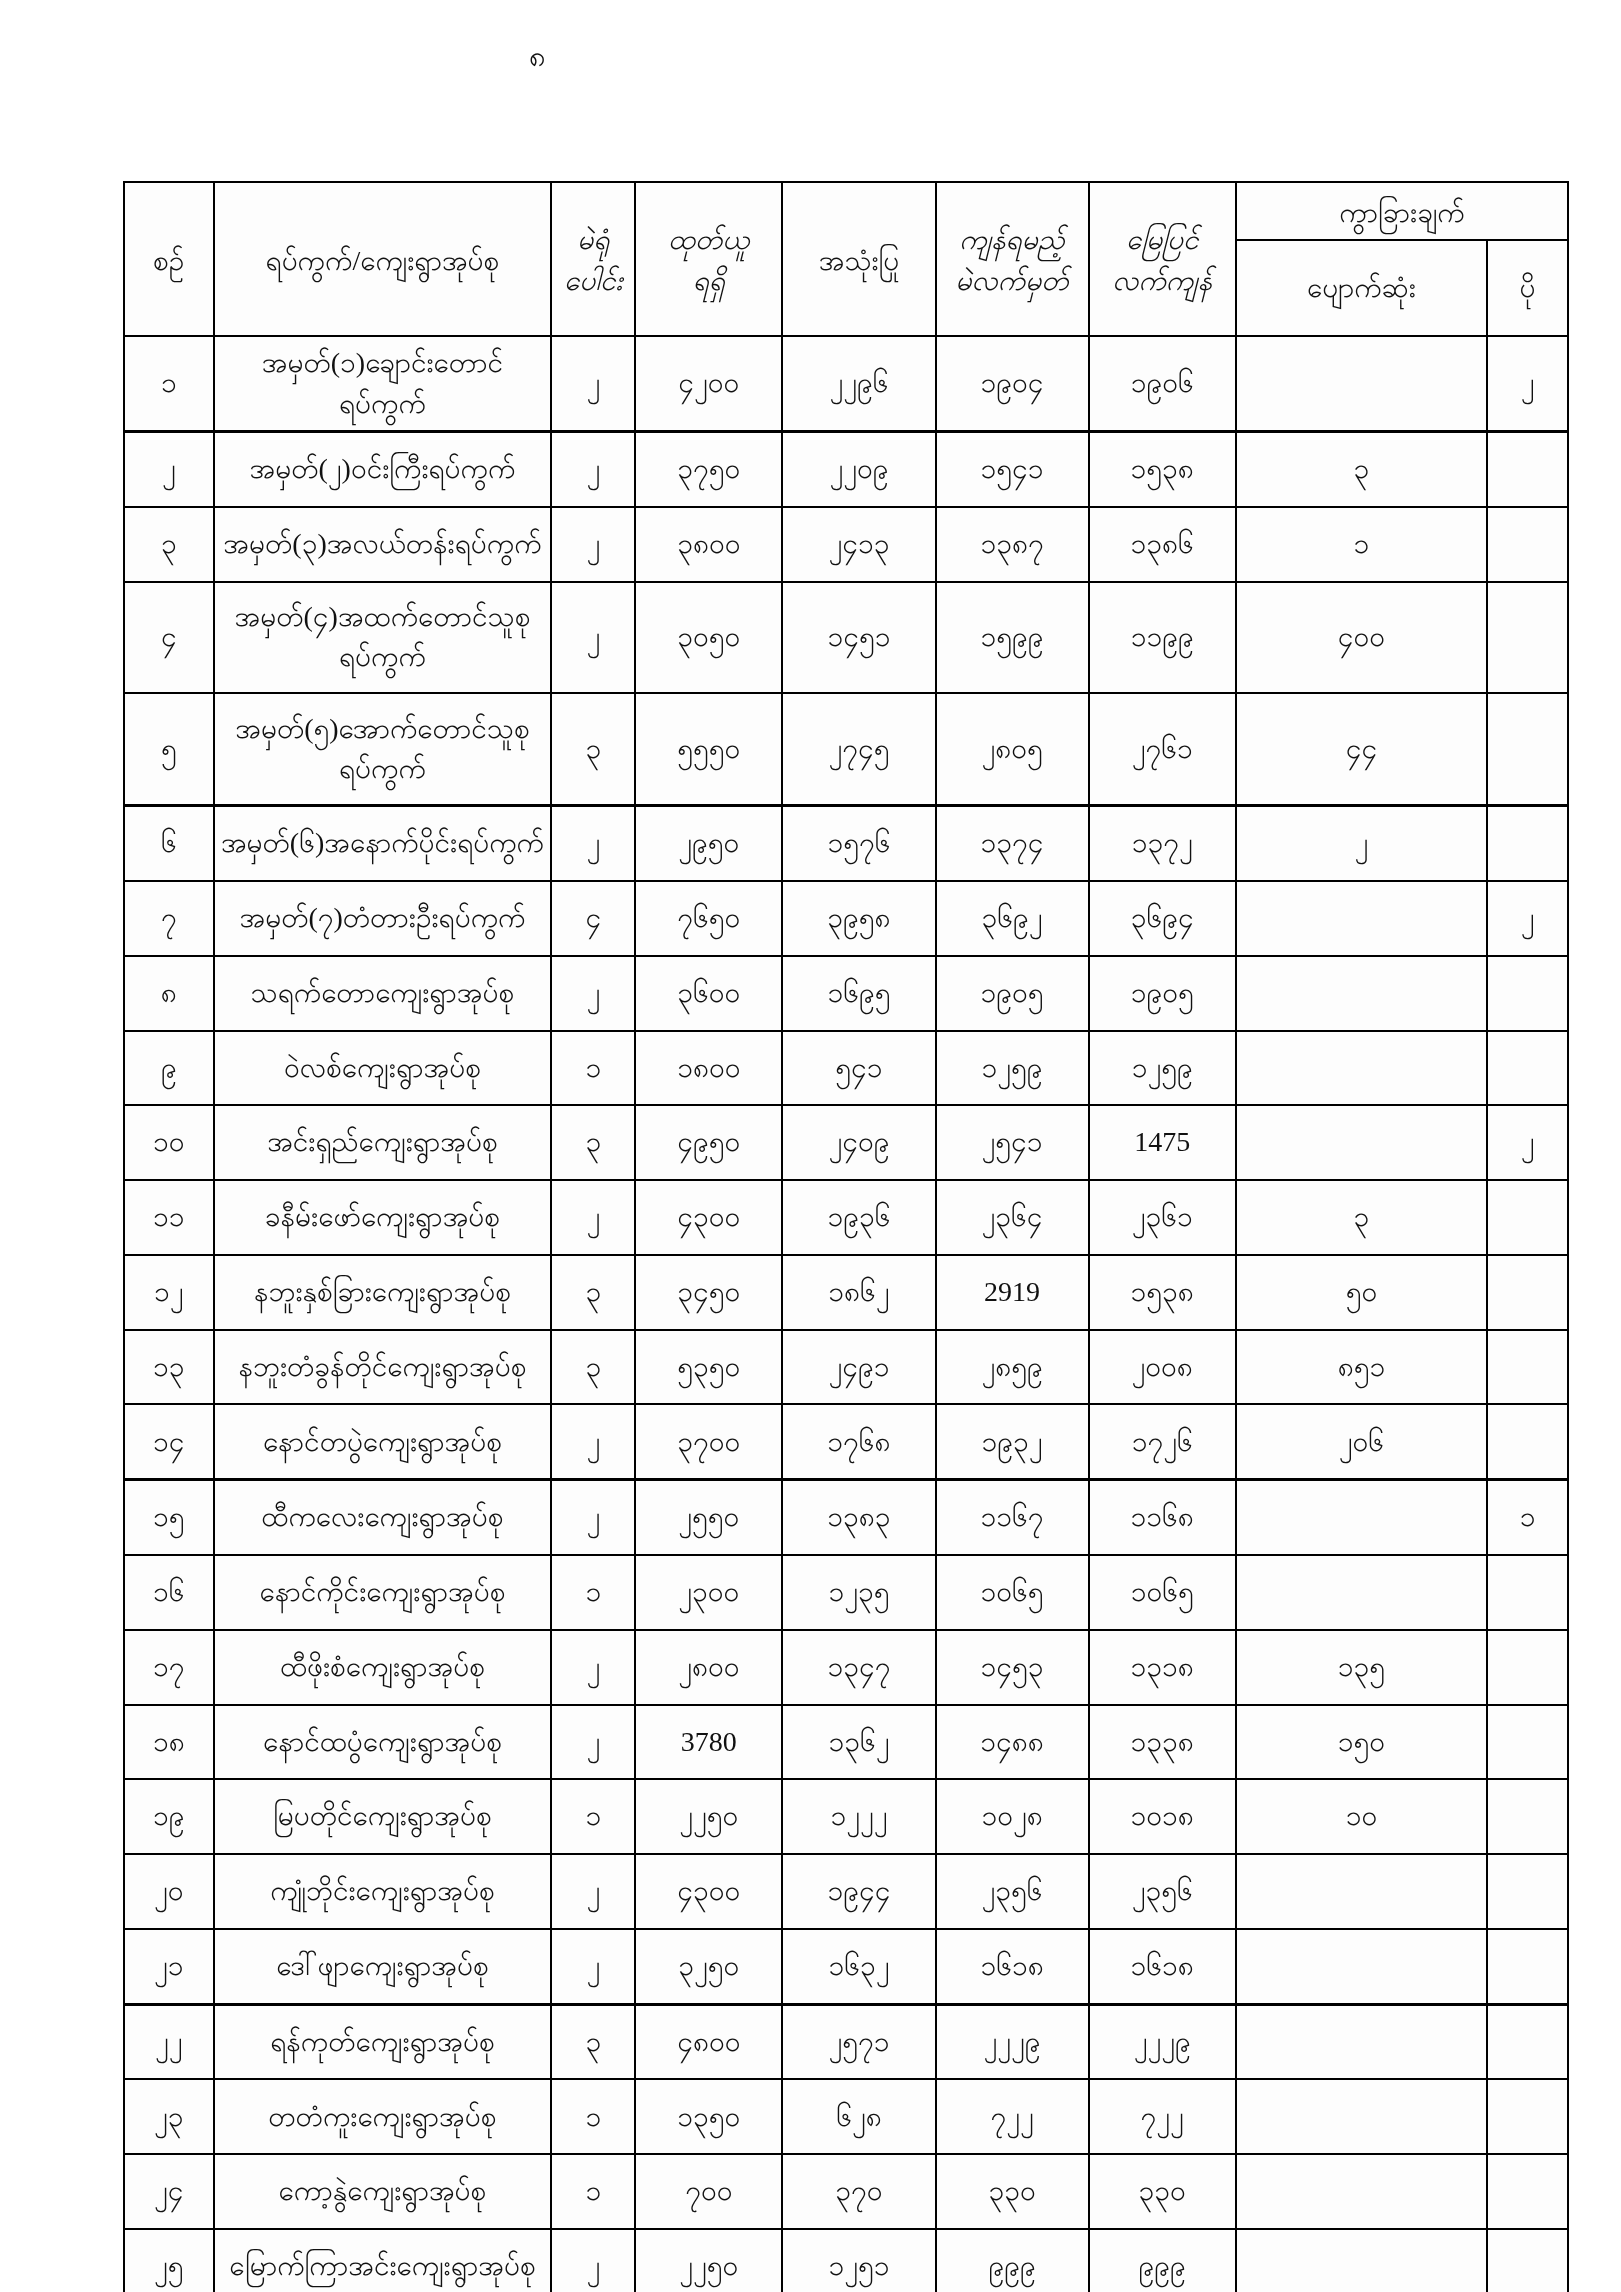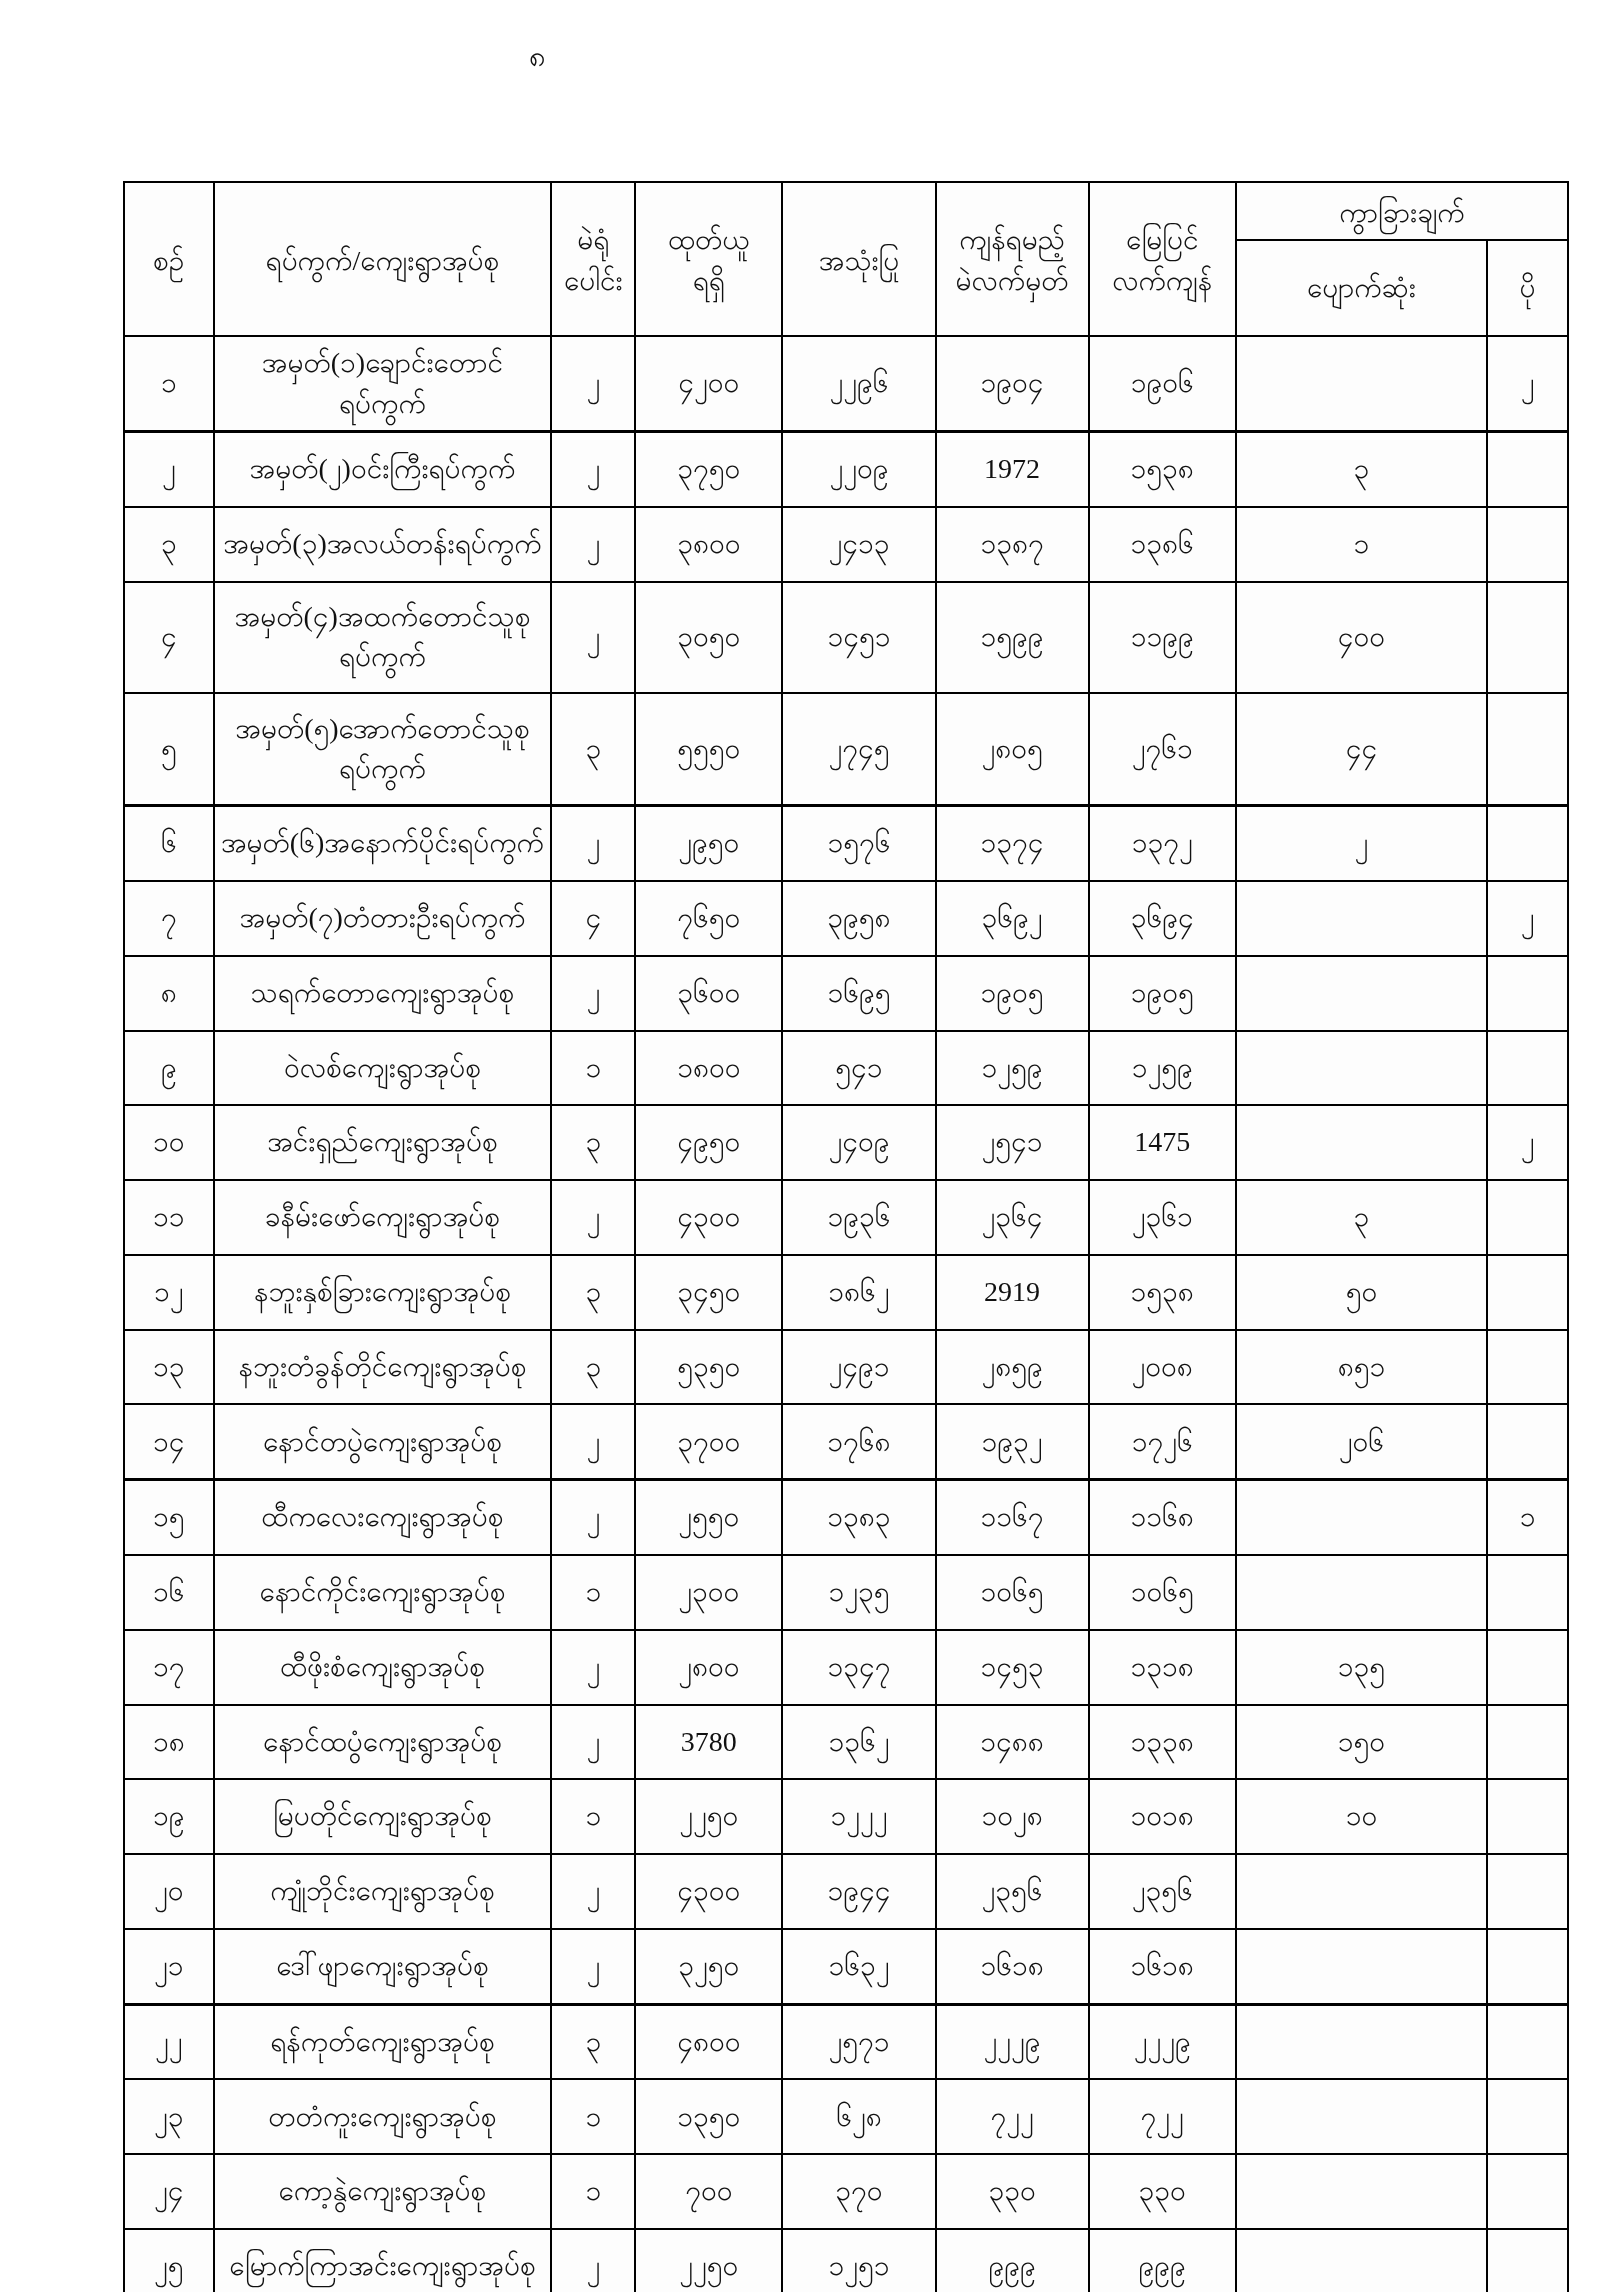--- a/index.html
+++ b/index.html
@@ -43,21 +43,21 @@
   tbody tr.tall td{height:98px;}
   tbody tr.thick-top td{border-top-width:3.9px;}
   thead tr.hdr-top th{border-bottom-width:2px;}
   thead th{border-bottom-width:2.9px;}
   td.name-cell{
     text-align:left;
     padding-left:21.6px;
     padding-right:9.8px;
     margin-left:22px;
   }
-  .hdr-line{display:block;}
+  .hdr-line{display:block;font-style:italic;}
   
   col.c-no{width:6.2%;}
   col.c-name{width:23.4%;}
   col.c-st{width:5.8%;}
   col.c-recv{width:10.2%;}
   col.c-used{width:10.6%;}
   col.c-rem{width:10.6%;}
   col.c-grd{width:10.2%;}
   col.c-lost{width:17.4%;}
   col.c-extra{width:5.6%;}
@@ -120,21 +120,21 @@
           <td>၁၉၀၆</td>
           <td></td>
           <td>၂</td>
         </tr>
         <tr class="thick-top">
           <td>၂</td>
           <td class="name-cell">အမှတ်(၂)ဝင်းကြီးရပ်ကွက်</td>
           <td>၂</td>
           <td>၃၇၅၀</td>
           <td>၂၂၀၉</td>
-          <td>1972</td>
+          <td>၁၅၄၁</td>
           <td>၁၅၃၈</td>
           <td>၃</td>
           <td></td>
         </tr>
         <tr>
           <td>၃</td>
           <td class="name-cell">အမှတ်(၃)အလယ်တန်းရပ်ကွက်</td>
           <td>၂</td>
           <td>၃၈၀၀</td>
           <td>၂၄၁၃</td>

